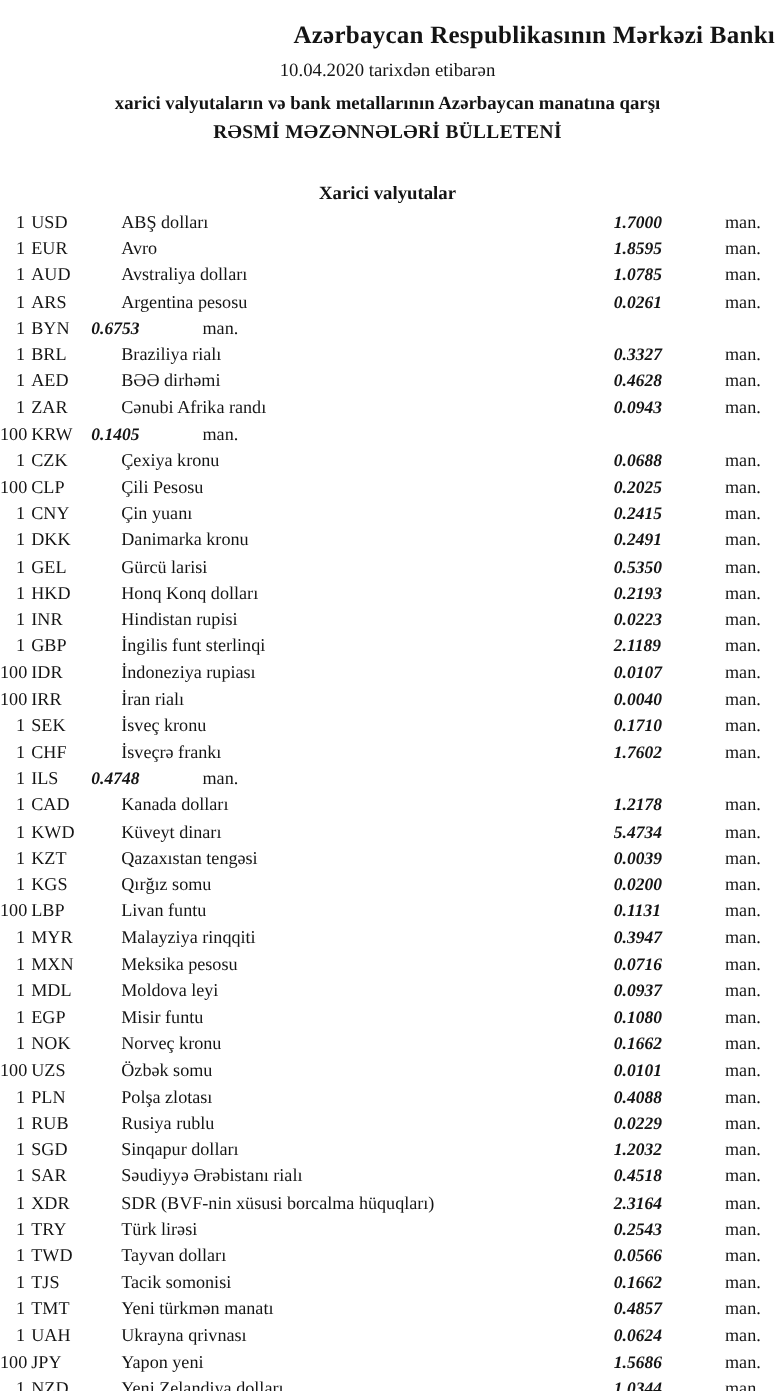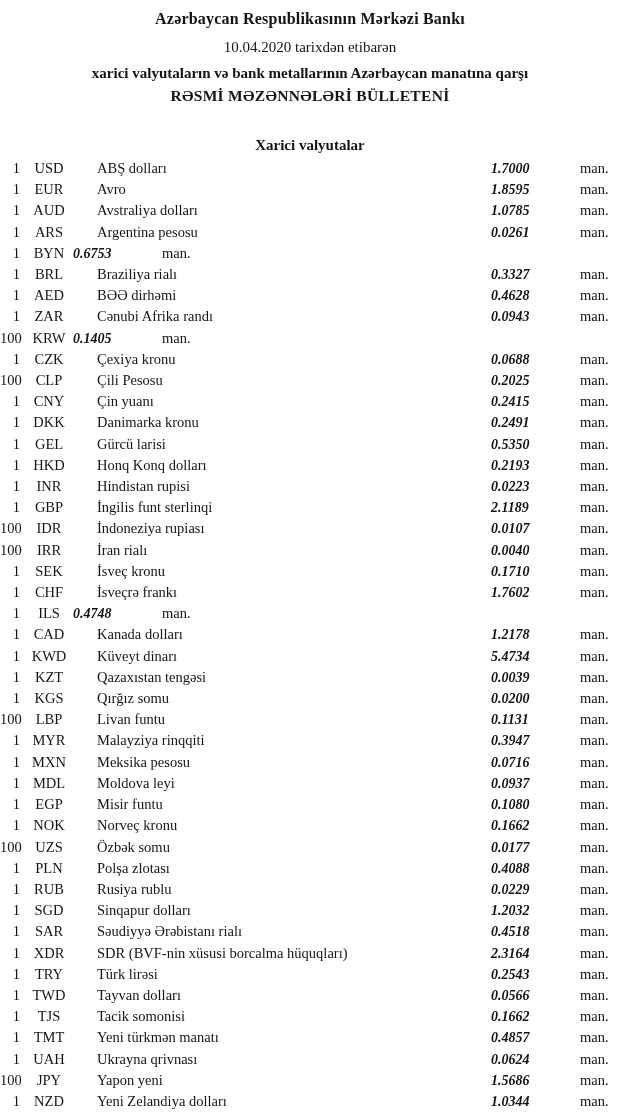--- a/index.html
+++ b/index.html
@@ -8,25 +8,26 @@
     width: 620px;
     height: 1113px;
     background: #ffffff;
     color: #141414;
     font-family: "Liberation Serif", serif;
     overflow: hidden;
     margin: 0 auto;
   }
   .hdr { text-align: center; }
   .hdr-title {
-    padding-top: 6px;
-    font-size: 16px;
+    padding-top: 16px;
+    font-size: 20px;
     font-weight: bold;
     line-height: 25px;
     letter-spacing: 0.2px;
+    text-align: right;
   }
   .hdr-date {
     margin-top: 6px;
     font-size: 15px;
     font-weight: normal;
     line-height: 20px;
   }
   .hdr-sub {
     margin-top: 6px;
     font-size: 15px;
@@ -49,21 +50,21 @@
   }
   .rows { margin-top: 3px; }
   .row {
     display: flex;
     align-items: baseline;
     line-height: 21.2px;
     font-size: 14.5px;
     white-space: nowrap;
   }
   .qty   { width: 20px; text-align: right; flex: 0 0 auto; }
-  .code  { width: 48px; text-align: center; margin-left: 5px; flex: 0 0 auto; }
+  .code  { width: 48px; text-align: left; margin-left: 5px; flex: 0 0 auto; }
   .name  { flex: 1 1 auto; margin-left: 24px; overflow: hidden; }
   .rate  { width: 80px; text-align: left; font-weight: bold; font-style: italic; font-size: 14px; flex: 0 0 auto; }
   .unit  { width: 40px; margin-left: 9px; flex: 0 0 auto; }
 </style>
 </head>
 <body>
 
 <div class="page">
   <div class="hdr">
     <div class="hdr-title">Azərbaycan Respublikasının Mərkəzi Bankı</div>
@@ -325,21 +326,21 @@
     <span class="code">NOK</span>
     <span class="name">Norveç kronu</span>
     <span class="rate">0.1662</span>
     <span class="unit">man.</span>
   </div>
 
   <div class="row">
     <span class="qty">100</span>
     <span class="code">UZS</span>
     <span class="name">Özbək somu</span>
-    <span class="rate">0.0177</span>
+    <span class="rate">0.0101</span>
     <span class="unit">man.</span>
   </div>
 
   <div class="row">
     <span class="qty">1</span>
     <span class="code">PLN</span>
     <span class="name">Polşa zlotası</span>
     <span class="rate">0.4088</span>
     <span class="unit">man.</span>
   </div>

